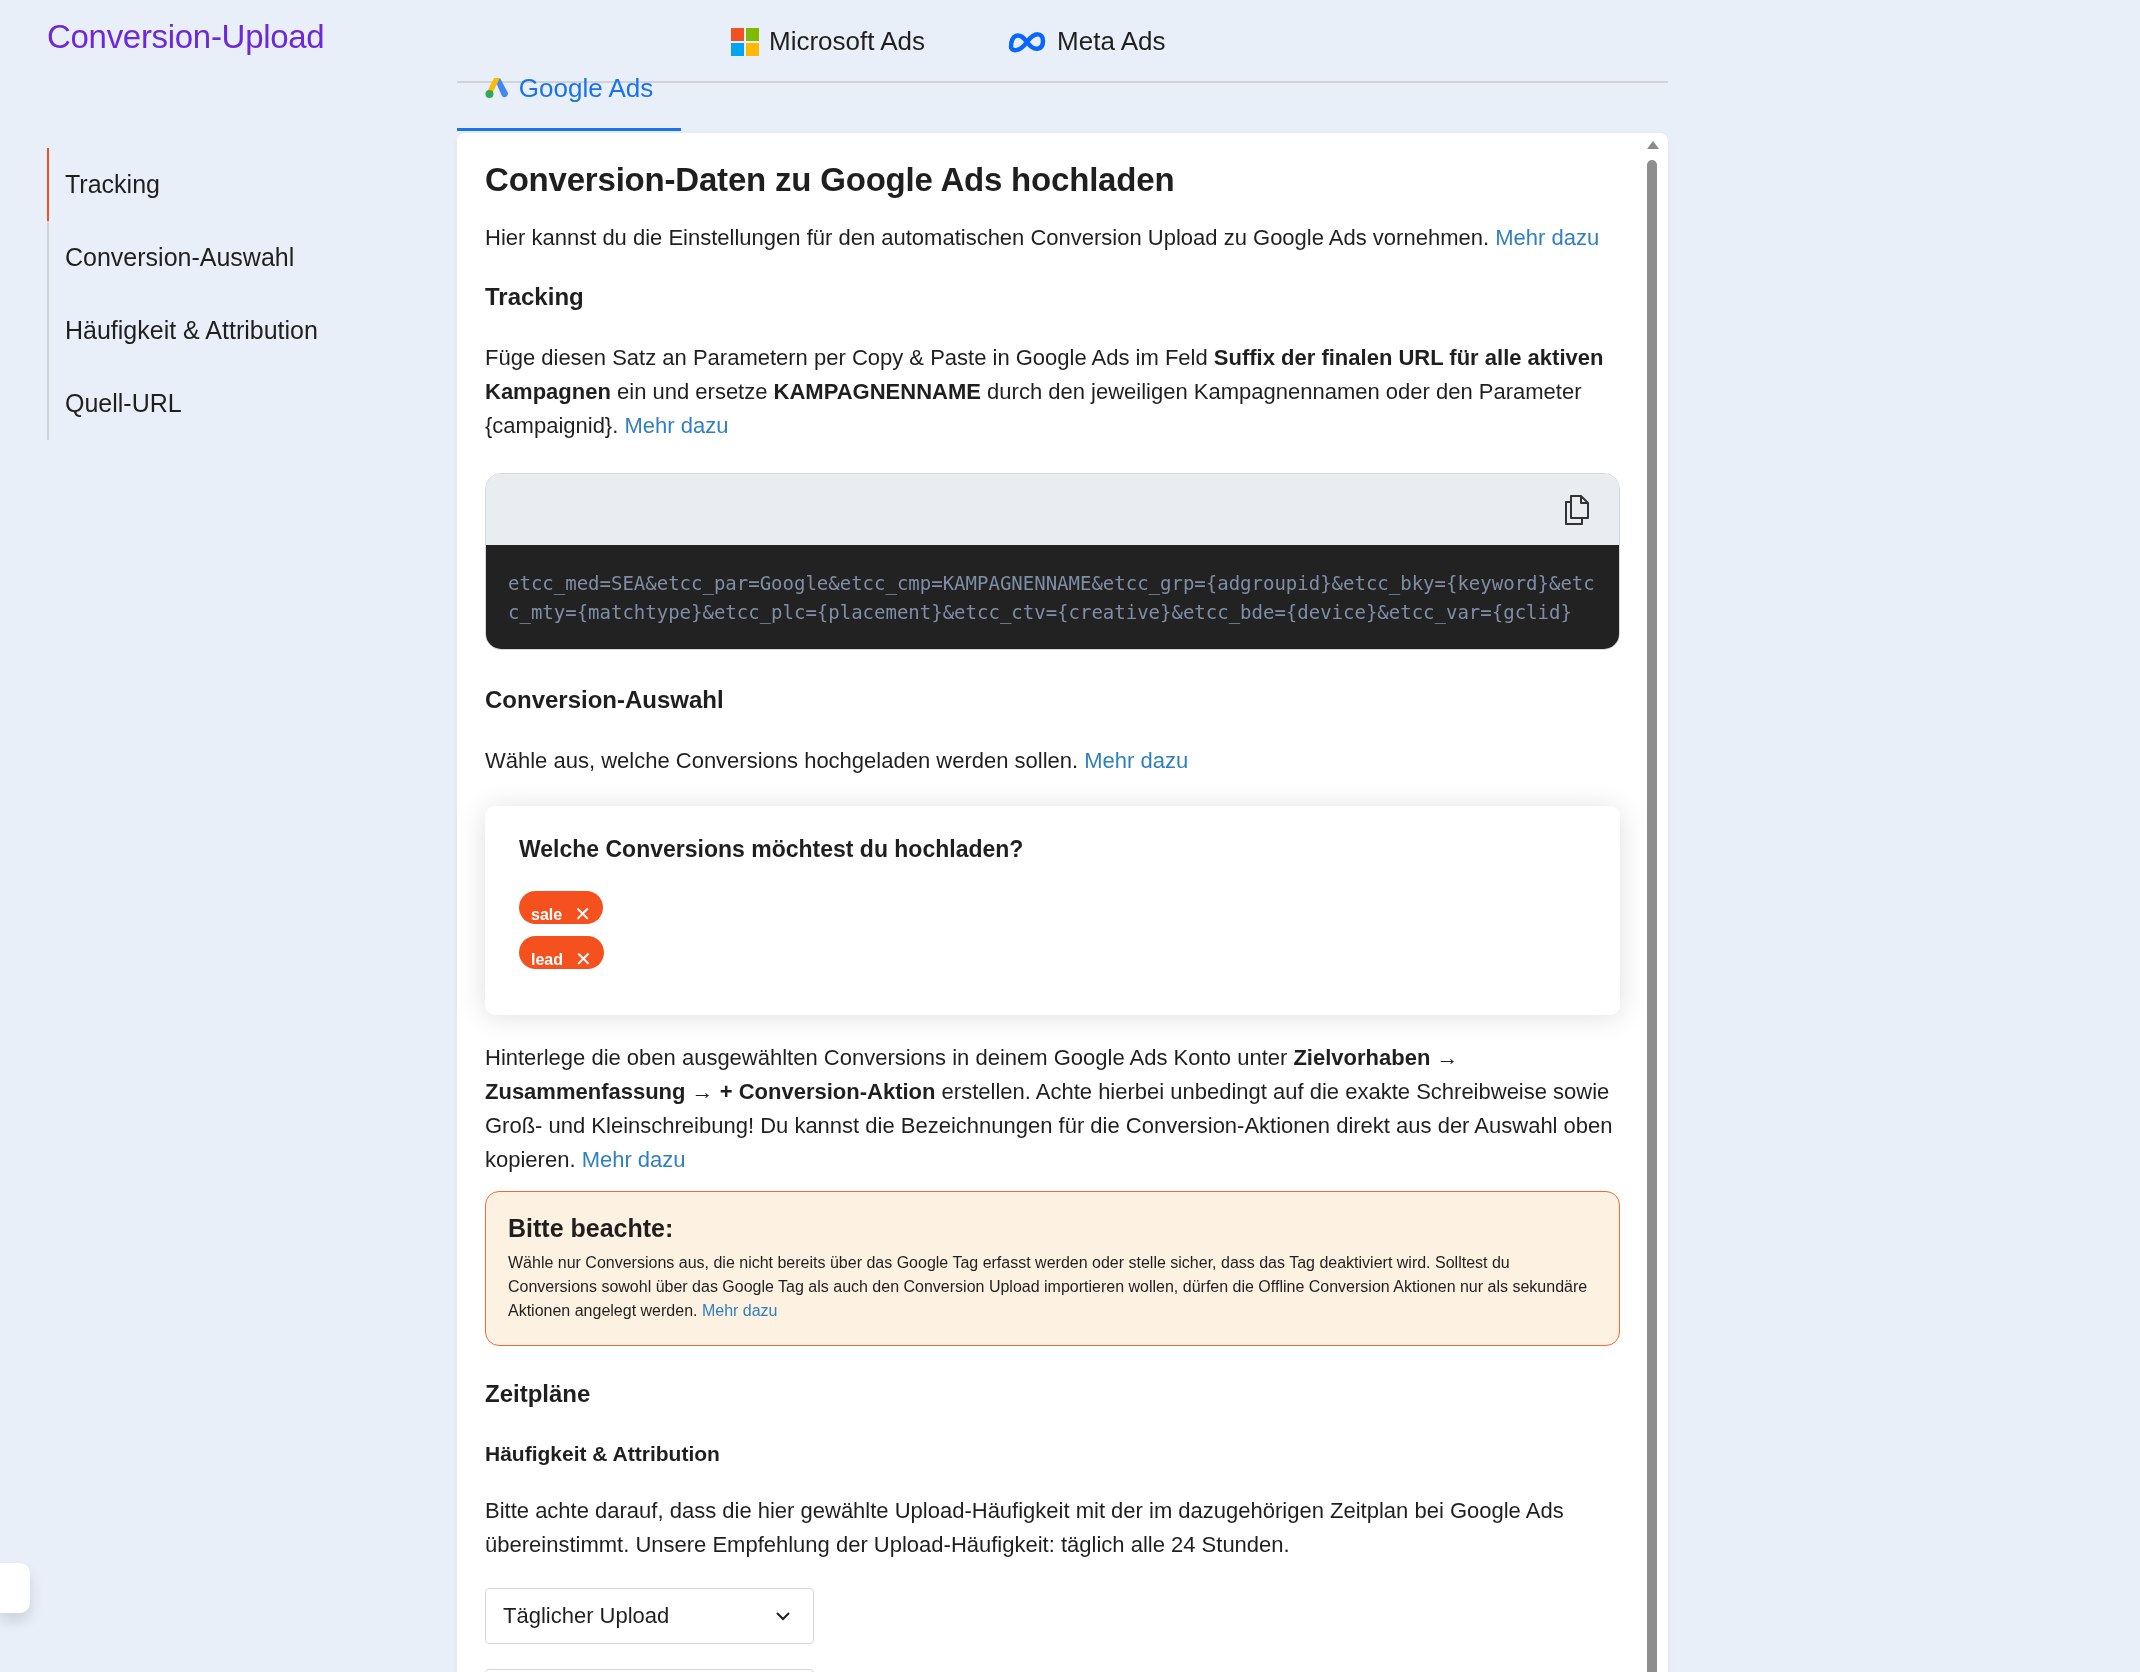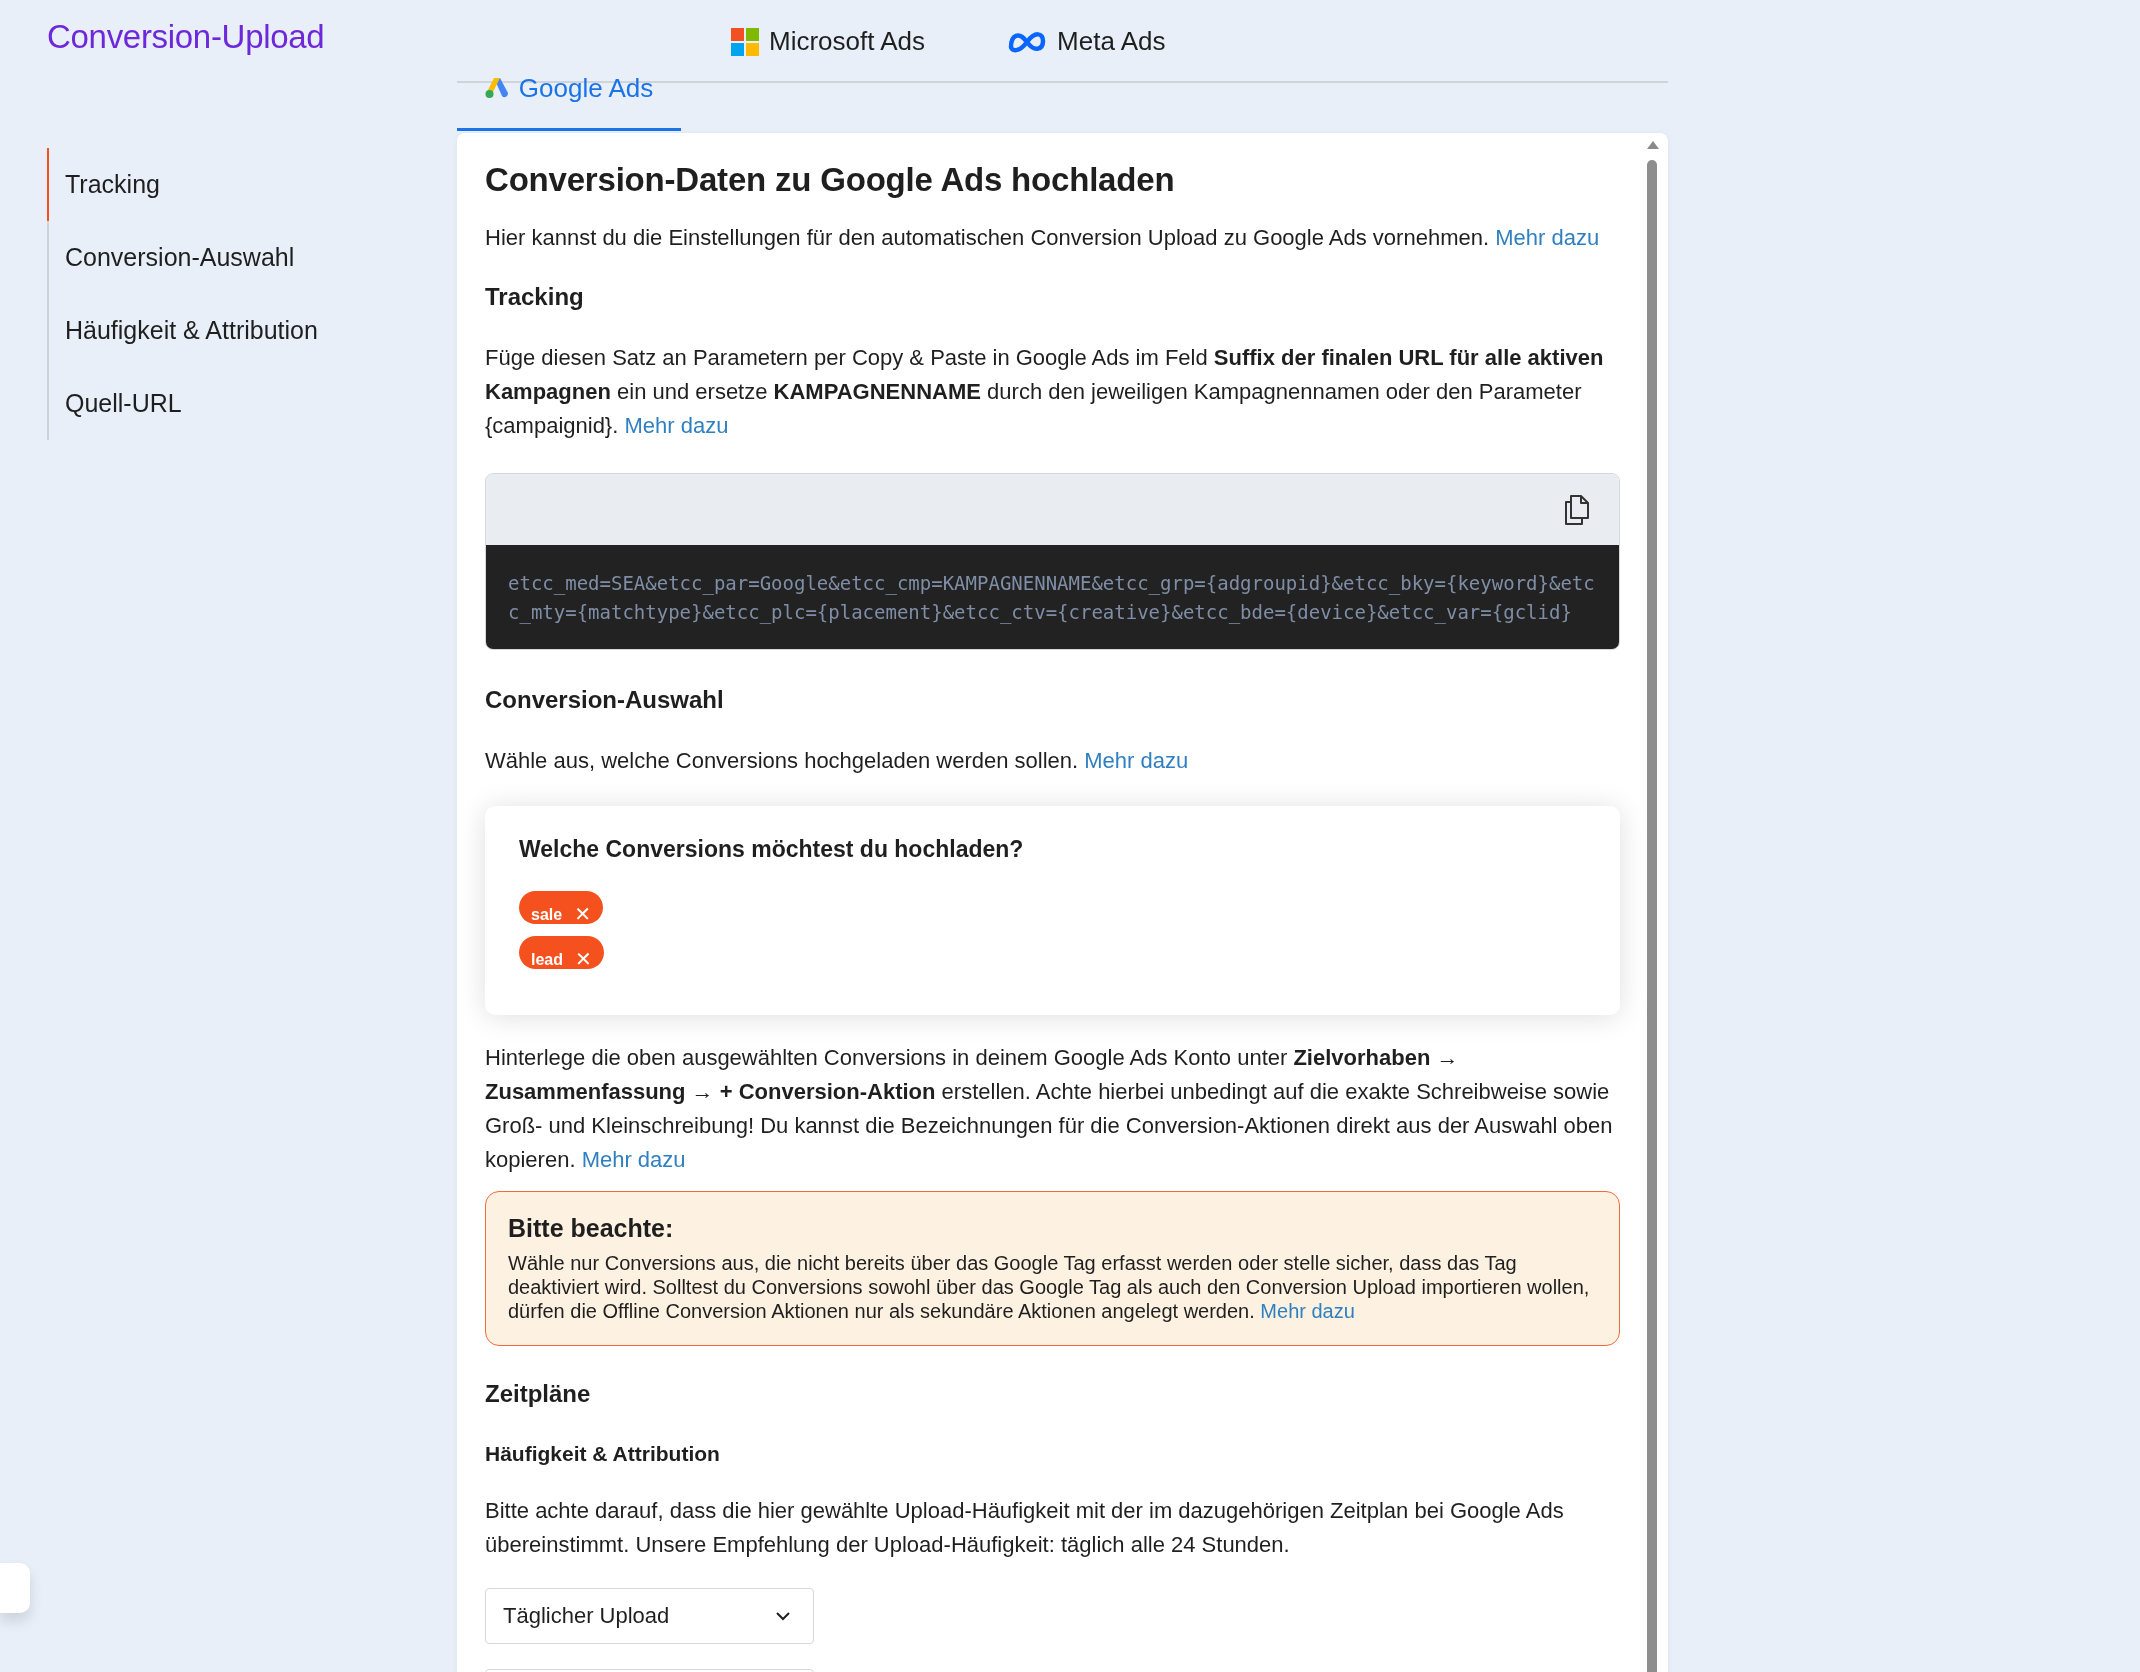--- a/index.html
+++ b/index.html
@@ -65,21 +65,21 @@
   }
 
   h1.page-title { font-size: 33px; font-weight: 600; color: #1f1f1f; margin-bottom: 22px; letter-spacing: -0.2px; }
   p.txt { font-size: 22px; line-height: 34px; color: #1f1f1f; }
   a.link { color: #2f7fc1; text-decoration: none; cursor: pointer; }
   h2.sec { font-size: 24px; font-weight: 600; color: #1f1f1f; margin: 28px 0 30px; }
   h3.sub { font-size: 21px; font-weight: 600; color: #1f1f1f; margin: 40px 0 36px; }
   b { font-weight: 700; }
 
   .code-block {
-    margin-top: 30px; border: 1px solid #d4d8dd; border-radius: 8px; overflow: hidden;
+    margin-top: 30px; border: 1px solid #d4d8dd; border-radius: 16px; overflow: hidden;
   }
   .code-head {
     height: 71px; background: #e9edf1; position: relative;
   }
   .copy-btn {
     position: absolute; right: 26px; top: 18px; width: 32px; height: 36px; cursor: pointer;
   }
   .code-body {
     background: #222222; padding: 24px 22px 22px 22px;
     font-family: "DejaVu Sans Mono", "Liberation Mono", monospace;
@@ -98,21 +98,21 @@
     height: 33px; padding: 0 12px 0 12px; border-radius: 17px; margin-bottom: 12px;
   }
   .chip-row { display: block; }
   .chip .x { font-weight: 400; font-size: 20px; cursor: pointer; line-height: 1; }
 
   .notice {
     margin-top: 14px; background: #fdf1e1; border: 1.5px solid #f06a3c;
     border-radius: 14px; padding: 22px 22px 22px 22px;
   }
   .notice h4 { font-size: 25px; font-weight: 600; color: #1f1f1f; margin-bottom: 8px; }
-  .notice p { font-size: 20px; line-height: 24px; color: #1f1f1f; }
+  .notice p { font-size: 16px; line-height: 24px; color: #1f1f1f; }
 
   .selects { display: flex; gap: 25px; margin-top: 26px; flex-direction: column; }
   .select {
     width: 329px; height: 56px; border: 1px solid #d4d8dd; border-radius: 4px;
     display: flex; align-items: center; justify-content: space-between;
     padding: 0 22px 0 17px; font-size: 22px; color: #1f1f1f; cursor: pointer; background: #fff;
   }
   .float-widget {
     position: absolute; left: 0; top: 1563px; width: 30px; height: 50px;
     background: #fff; border-radius: 0 10px 10px 0;

